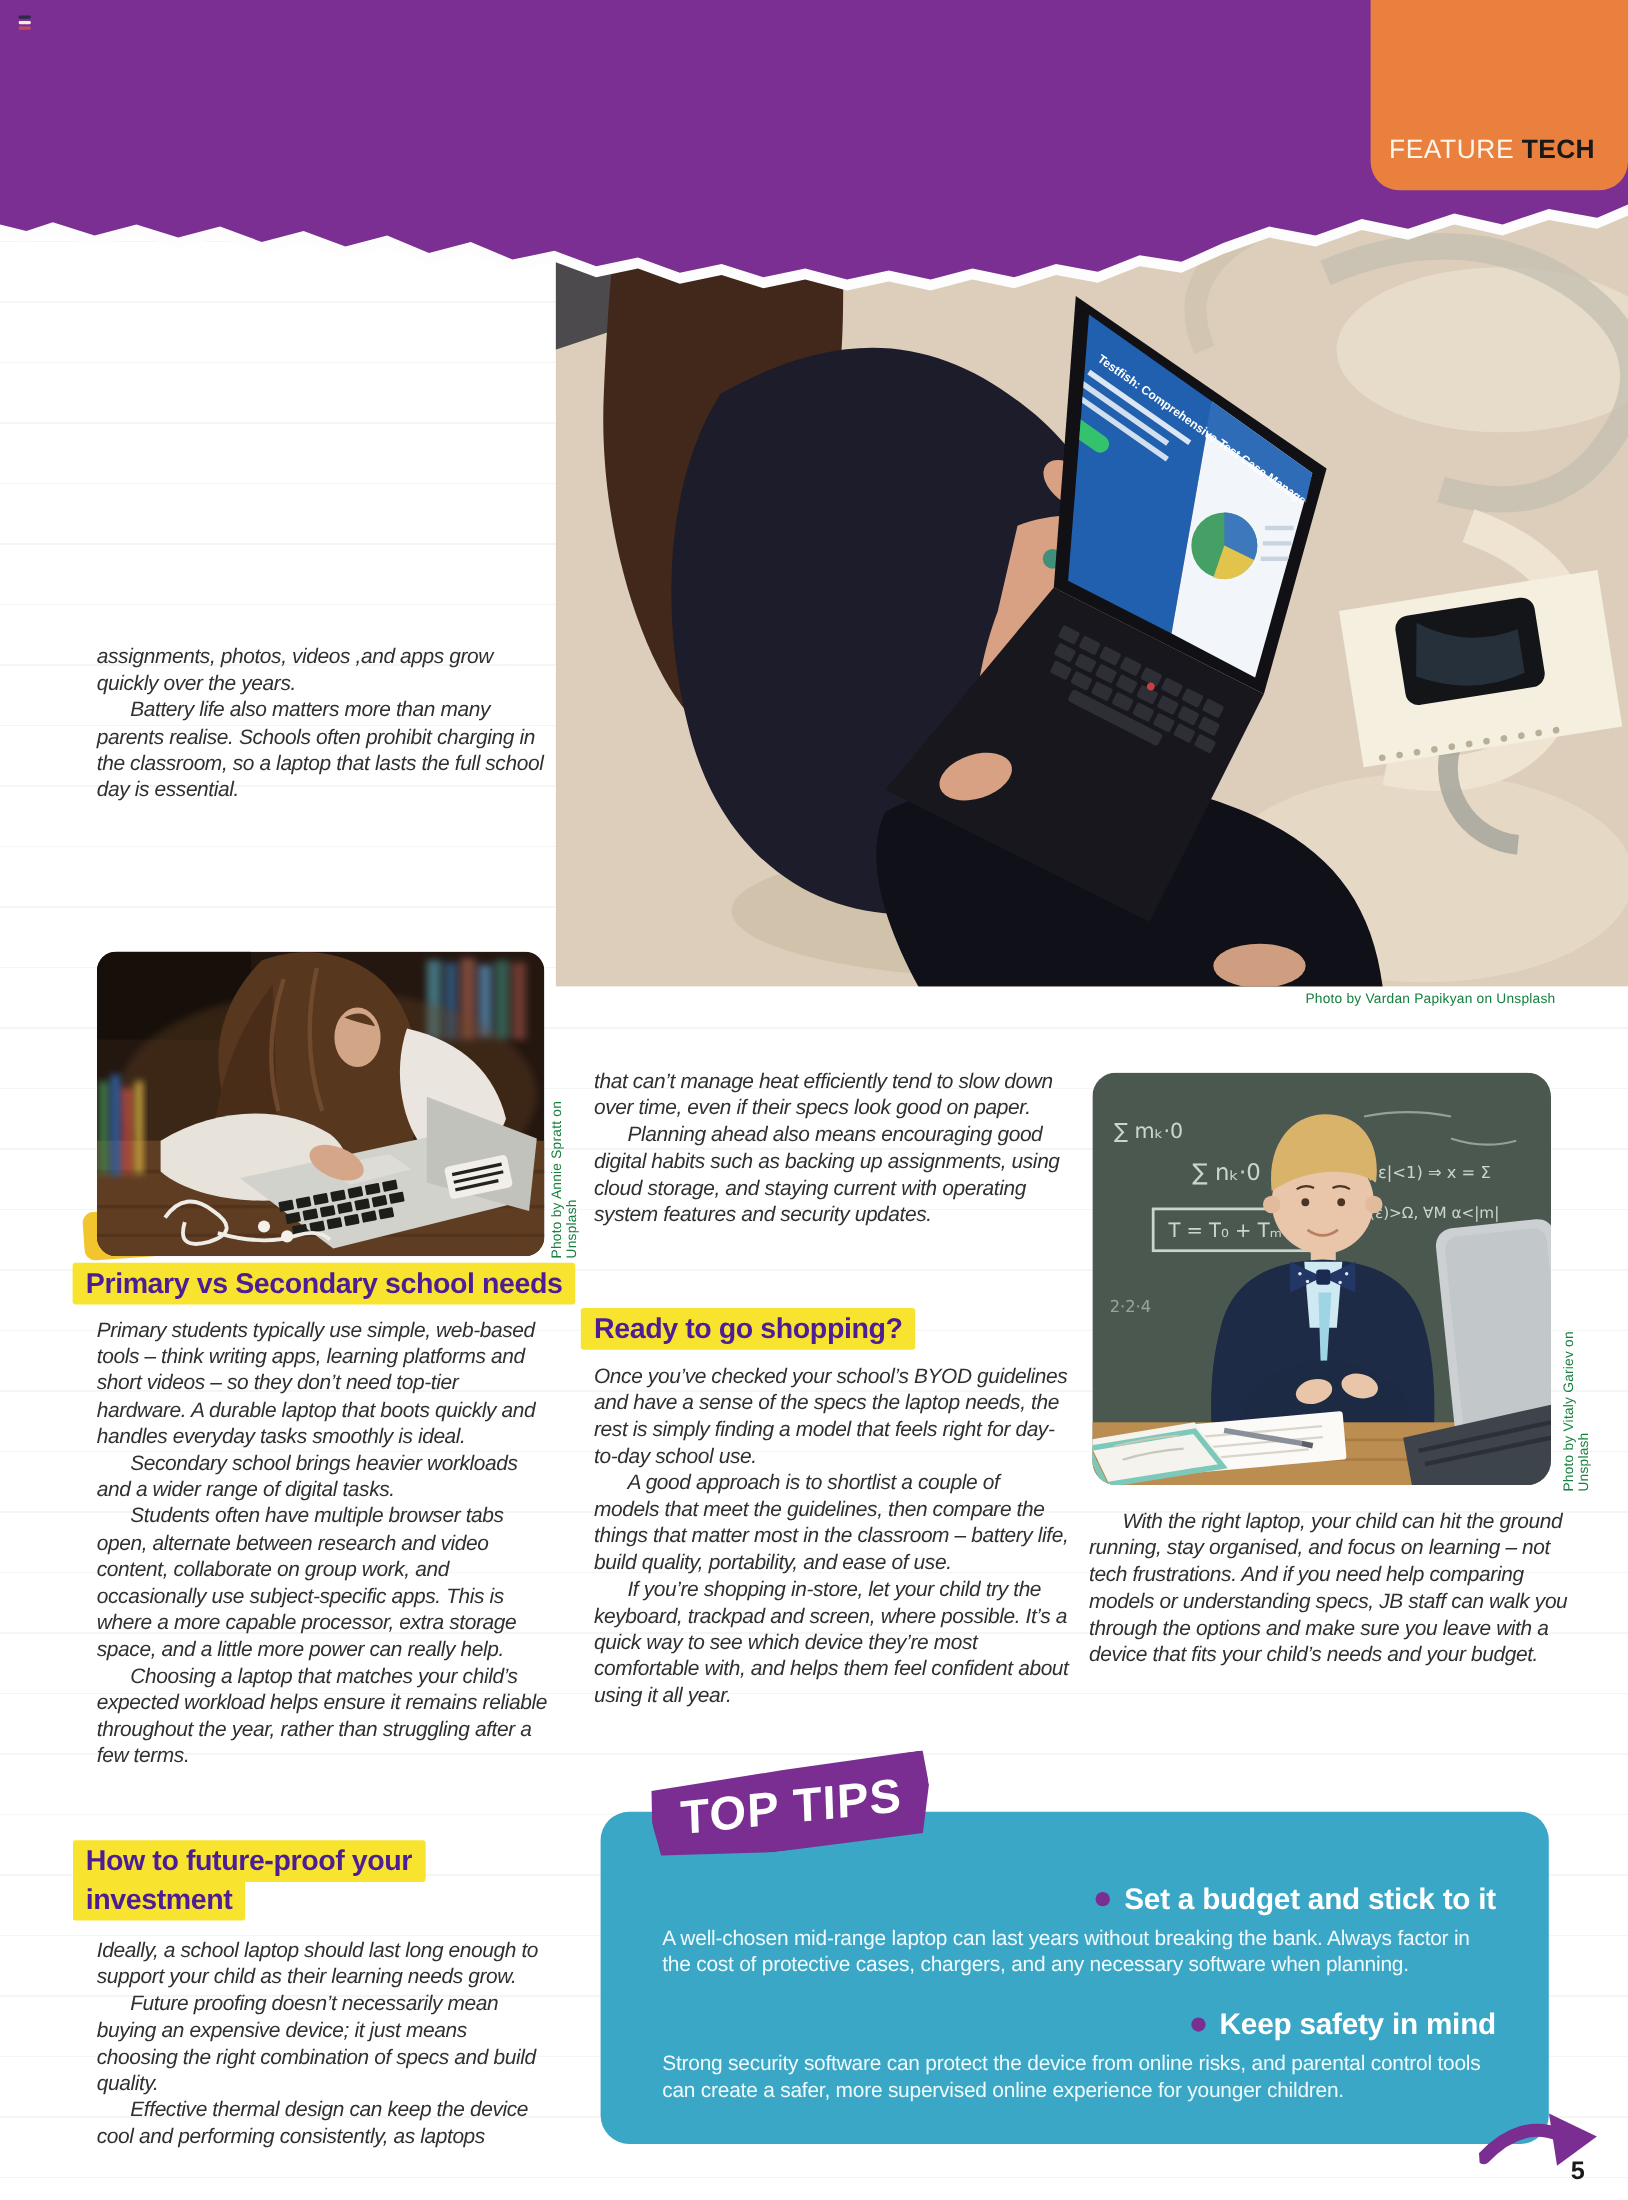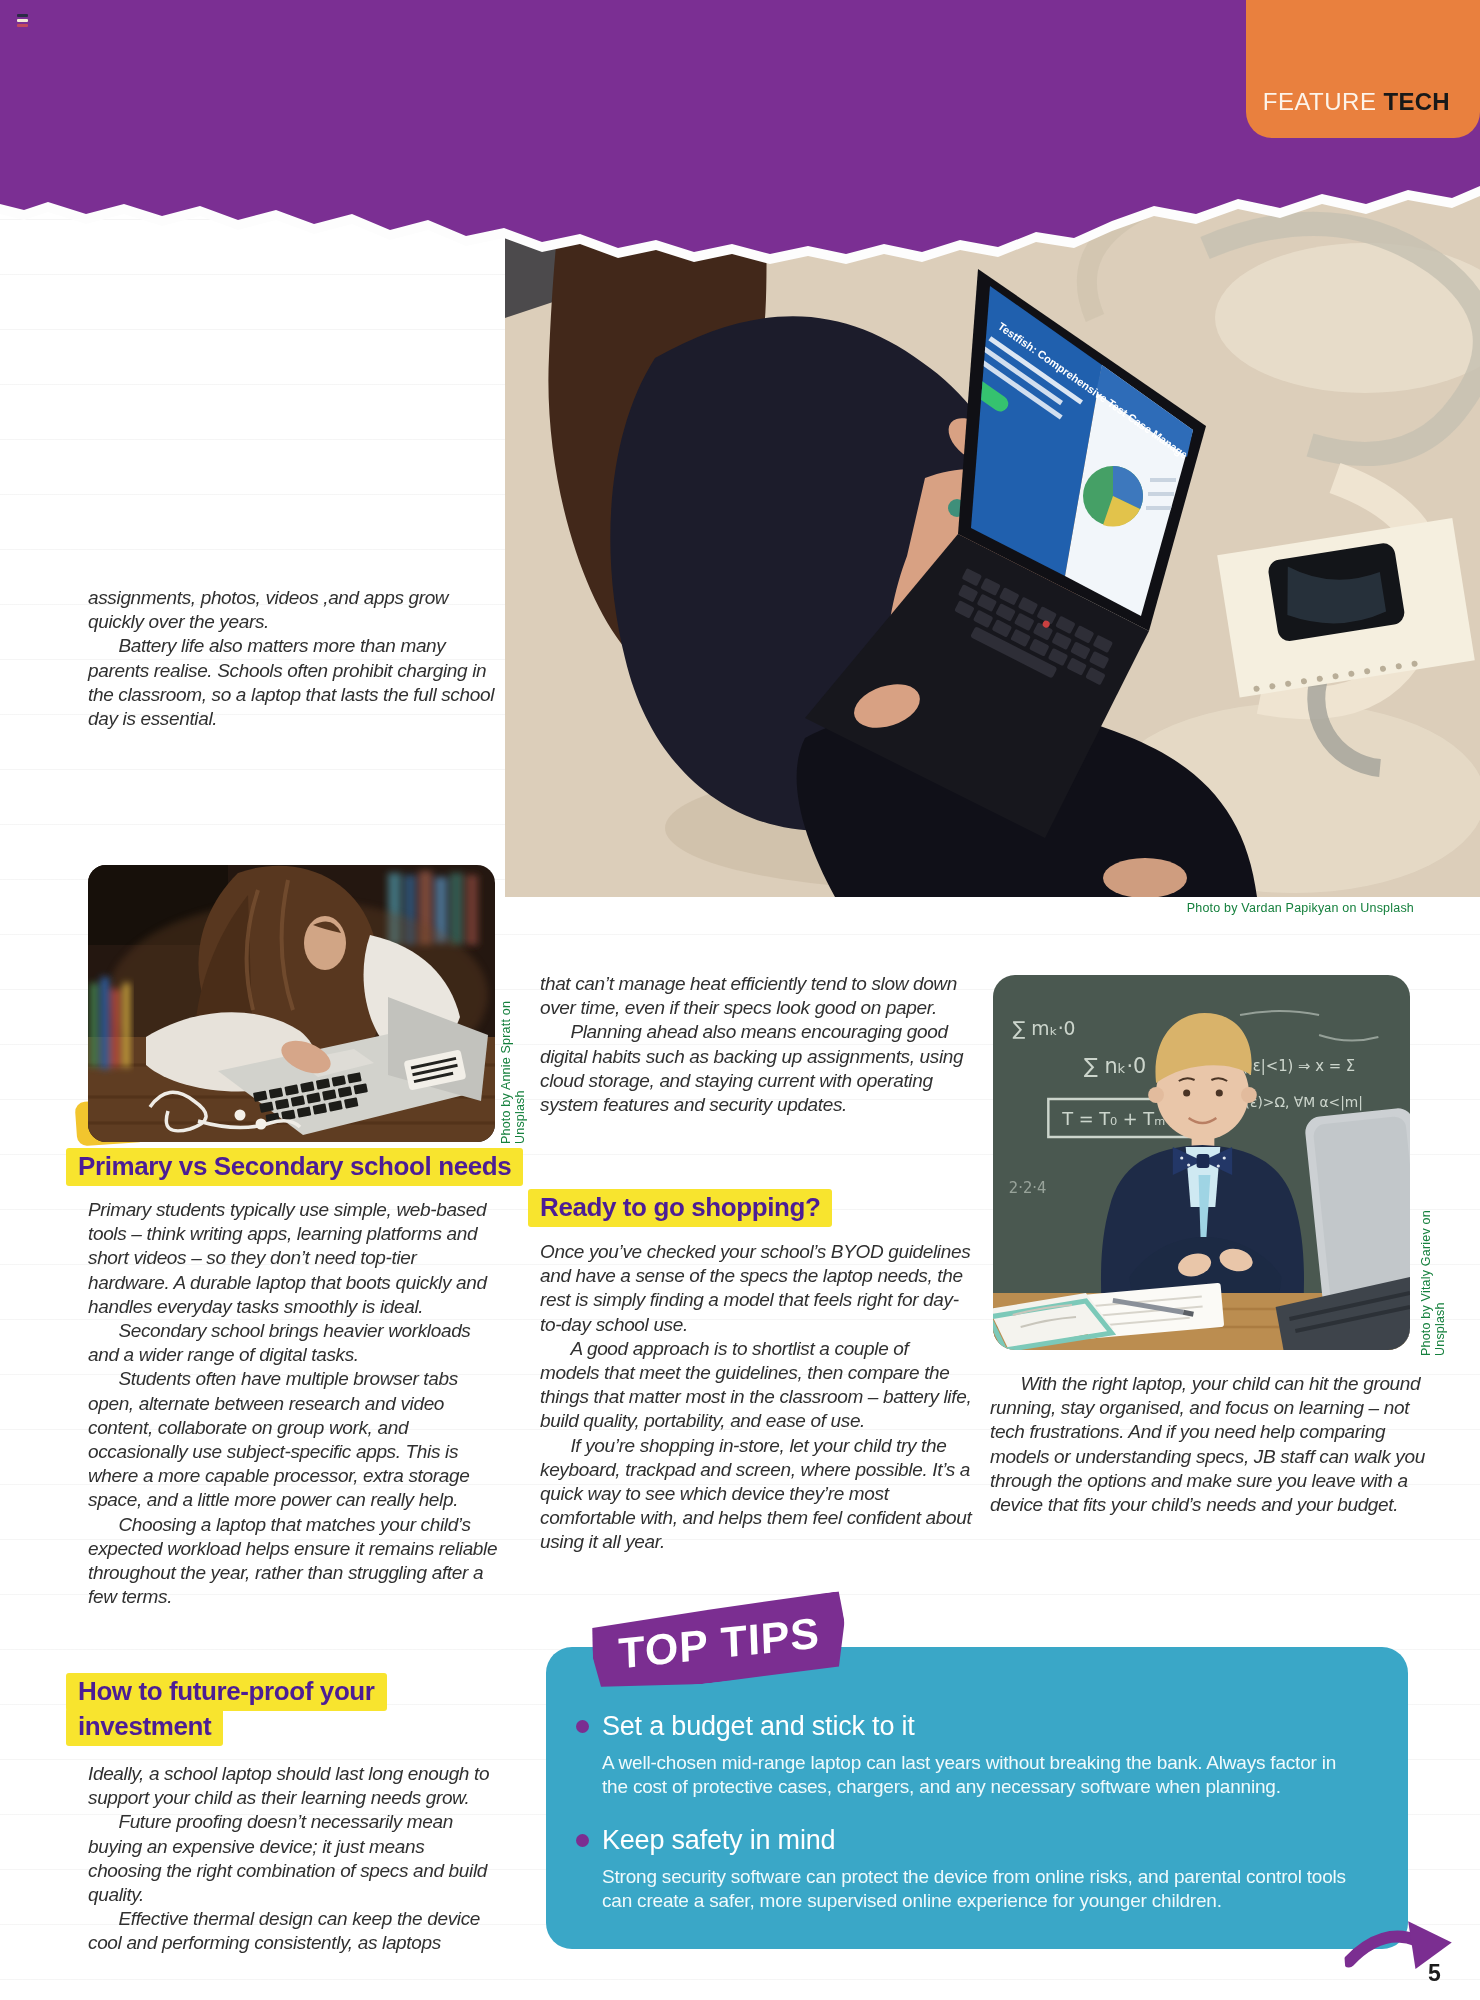--- a/index.html
+++ b/index.html
@@ -6,21 +6,21 @@
   .page{position:relative;width:1480px;height:2000px;background:#fff;overflow:hidden;
         font-family:"Liberation Sans",sans-serif;color:#2e2e2e;}
   .page::before{content:"";position:absolute;inset:0;z-index:0;pointer-events:none;
         background:repeating-linear-gradient(to bottom,transparent 0 54px,rgba(90,90,90,.06) 54px 55px);}
   
   .hero{position:absolute;left:505px;top:178px;width:975px;height:719px;z-index:1;overflow:hidden;}
   .hero svg{display:block;width:100%;height:100%;}
   
   .tear{position:absolute;left:0;top:0;z-index:3;}
   
-  .orange-tab{position:absolute;left:1246px;top:0;width:234px;height:138px;background:#e9803e;
+  .orange-tab{position:absolute;left:1246px;top:0;width:234px;height:173px;background:#e9803e;
         border-radius:0 0 26px 26px;z-index:4;display:flex;align-items:flex-end;justify-content:flex-end;
         padding:0 30px 22px 0;box-sizing:border-box;}
   .orange-tab .feature{color:#fdf4ea;font-size:24px;font-weight:400;letter-spacing:.5px;}
   .orange-tab .tech{color:#191919;font-size:24px;font-weight:900;margin-left:7px;letter-spacing:.3px;}
   .menu-icon{position:absolute;left:17px;top:14px;width:11px;height:13px;z-index:4;display:flex;
         flex-direction:column;justify-content:space-between;}
   .menu-icon i{display:block;height:3px;border-radius:1px;}
   .menu-icon i:nth-child(1){background:#2b2b46;}
   .menu-icon i:nth-child(2){background:#f3ecd6;}
   .menu-icon i:nth-child(3){background:#c04a5e;}
@@ -55,22 +55,22 @@
   .photo{position:absolute;z-index:2;overflow:hidden;}
   .photo svg{display:block;width:100%;height:100%;}
   .girl{left:88px;top:865px;width:407px;height:277px;border-radius:18px;}
   .boy{left:993px;top:975px;width:417px;height:375px;border-radius:22px;}
   .corner-accent{position:absolute;left:76px;top:1100px;width:72px;height:44px;background:#f2c52e;
         border-radius:10px;transform:rotate(-4deg);z-index:1;}
   
   .tips-box{position:absolute;left:546px;top:1647px;width:862px;height:302px;background:#3aa7c7;
         border-radius:26px;z-index:2;box-sizing:border-box;padding:64px 48px 0 30px;}
   .tip + .tip{margin-top:26px;}
-  .tip-title{display:flex;align-items:center;gap:13px;color:#fff;font-size:27px;font-weight:400;
-        letter-spacing:-.2px;}
+  .tip-title{display:flex;align-items:center;gap:13px;color:#fff;font-size:27px;font-weight:700;
+        letter-spacing:-.2px;justify-content:flex-end;}
   .dot{width:13px;height:13px;border-radius:50%;background:#7b2e91;flex:none;}
   .tip-body{margin:9px 0 0 26px;color:#f0fafc;font-size:19px;line-height:24px;letter-spacing:-.2px;
         max-width:760px;}
   .banner{position:absolute;left:592px;top:1604px;width:254px;height:78px;background:#7b2e91;z-index:5;
         transform:rotate(-6deg);display:flex;align-items:center;justify-content:center;
         clip-path:polygon(1% 14%,48% 6%,99% 0%,100% 40%,96% 96%,42% 100%,2% 90%,0% 52%);}
   .banner span{color:#fff;font-size:43px;font-weight:900;letter-spacing:1px;transform:skewX(-4deg);}
   .arrow{position:absolute;left:1344px;top:1916px;z-index:3;transform:rotate(-4deg);}
   .page-num{position:absolute;left:1428px;top:1960px;z-index:3;font-size:23px;font-weight:700;color:#1a1a1a;}
 </style>

